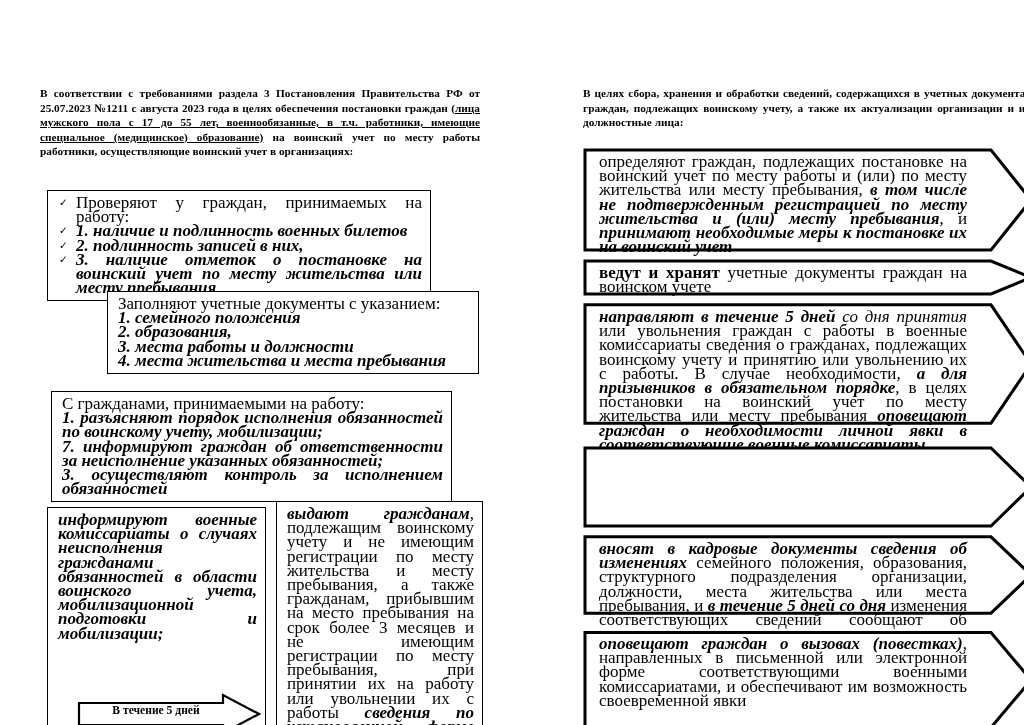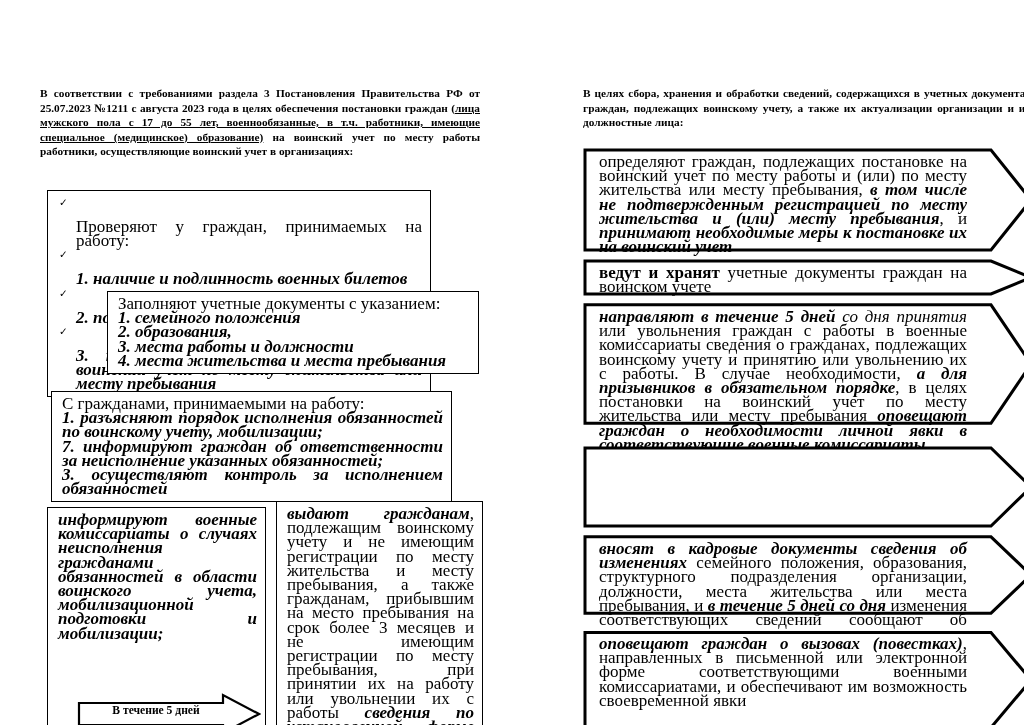--- a/index.html
+++ b/index.html
@@ -77,21 +77,21 @@
     align-items: flex-start;
     gap: 7px;
   }
   .check-mark {
     font-size: 10.5px;
     line-height: 14.2px;
     width: 11px;
     flex: 0 0 11px;
     text-align: center;
   }
-  .check-txt { flex: 1 1 auto; margin-top: 24px; }
+  .check-txt { flex: 1 1 auto; }
 
   
   #lbox2 { left: 67px; top: 205px; width: 372px; }
   
   #lbox3 { left: 11px; top: 305px; width: 401px; }
   
   #lbox4 { left: 7px; top: 421px; width: 219px; height: 239px; }
   
   #lbox5 { left: 236px; top: 415px; width: 207px; height: 310px; }
 

